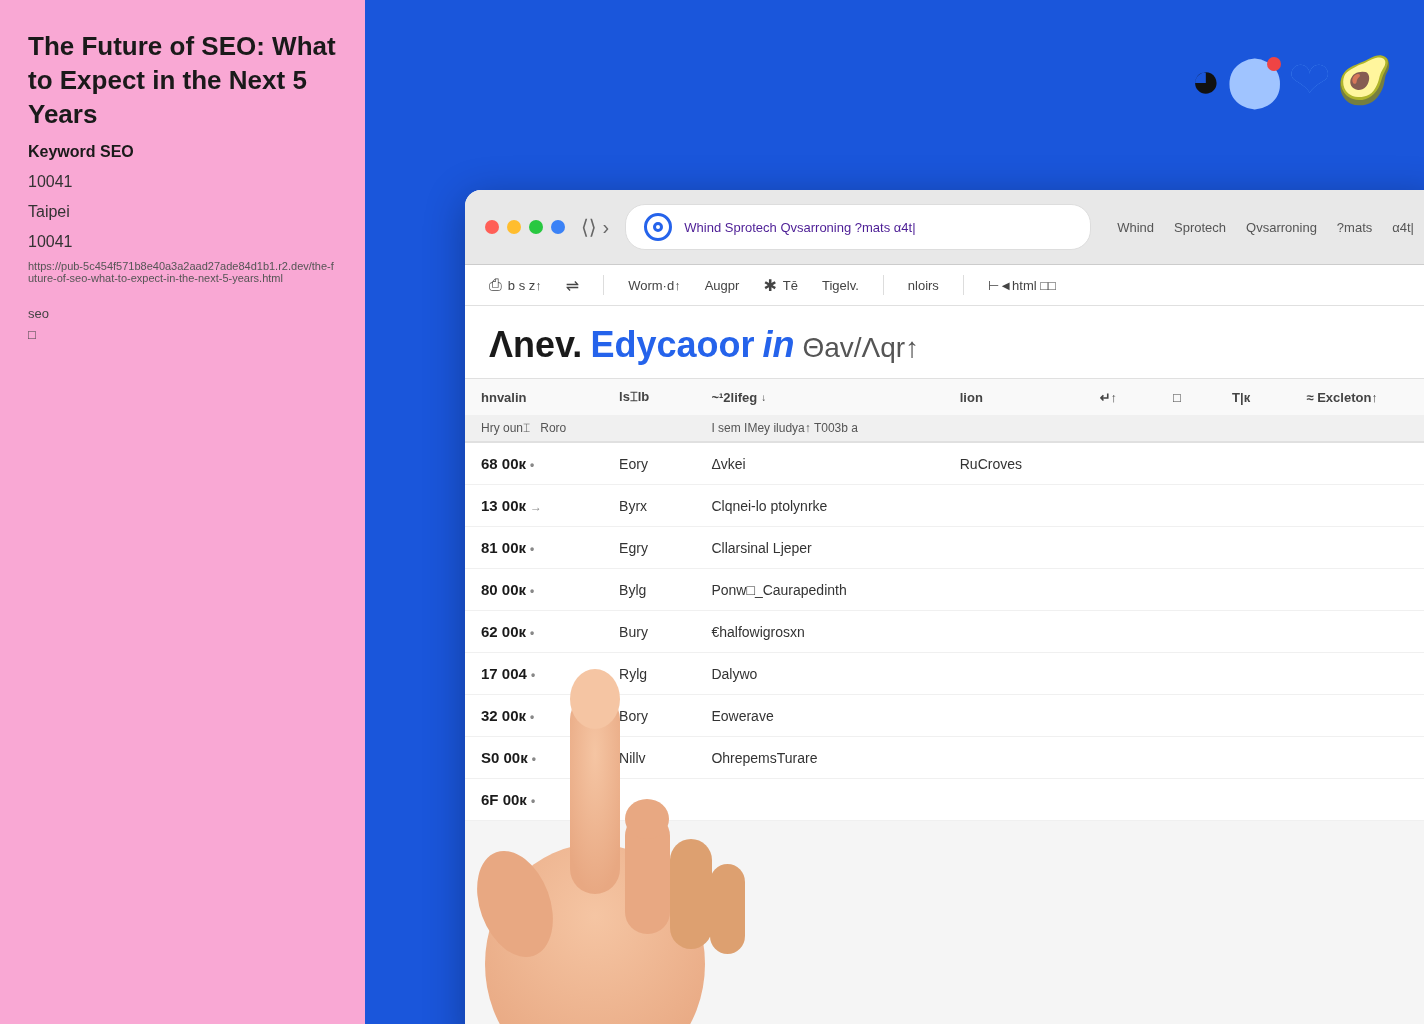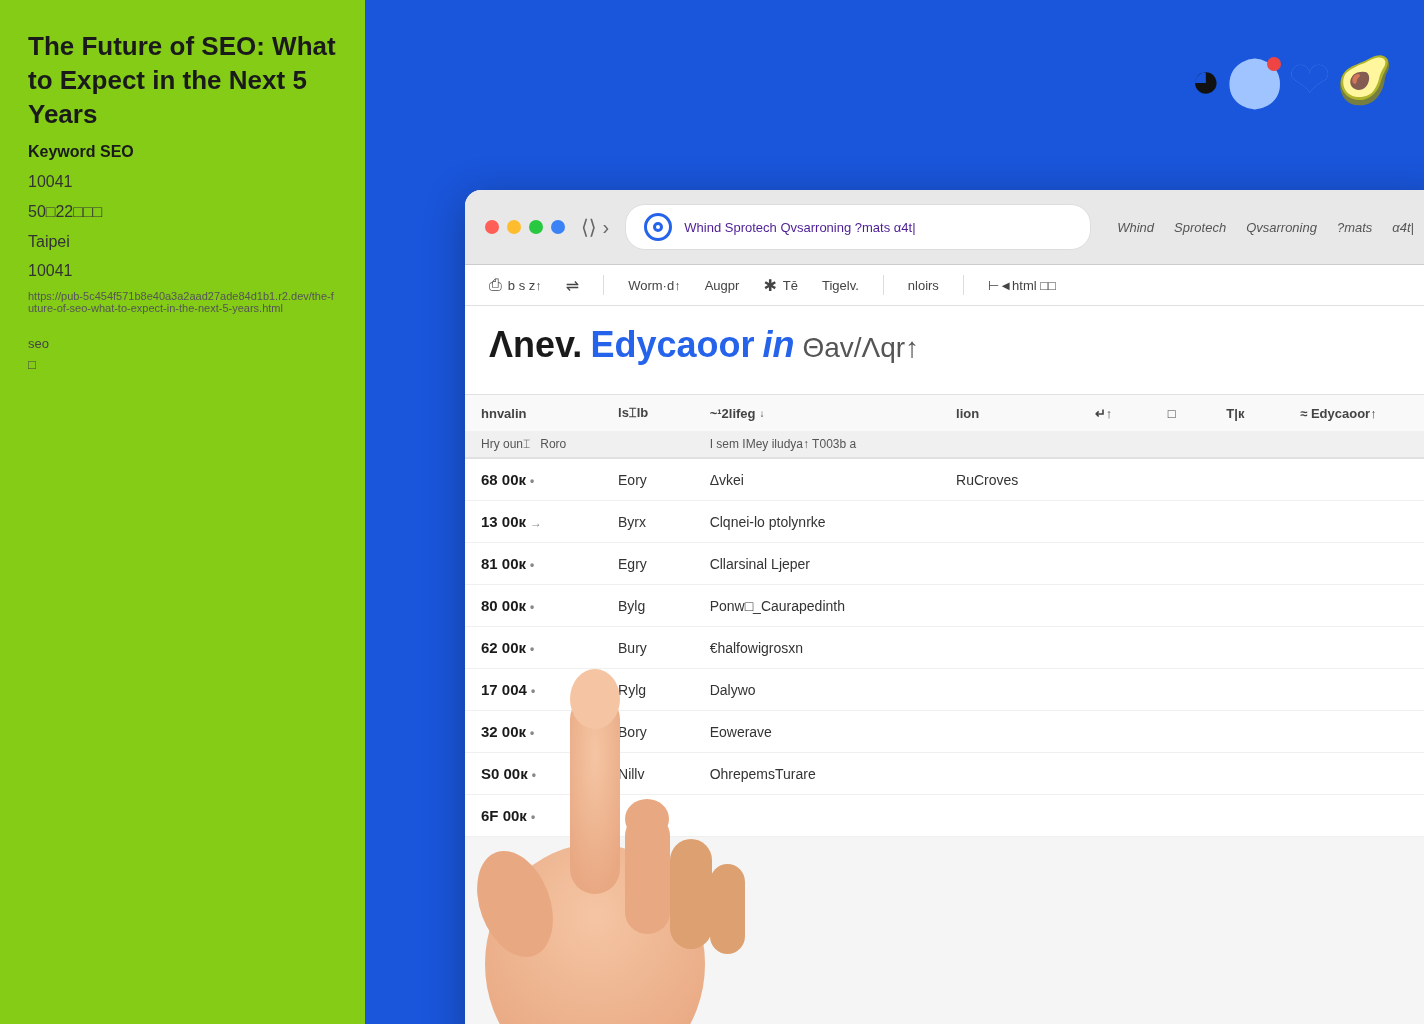--- a/index.html
+++ b/index.html
@@ -10,21 +10,21 @@
       font-family: -apple-system, BlinkMacSystemFont, 'Segoe UI', sans-serif;
       display: flex;
       position: relative;
     }
 
     
     .sidebar {
       width: 365px;
       min-width: 365px;
       height: 100%;
-      background: #84cc16;
+      background: #f9a8d4;
       padding: 30px 28px;
       position: relative;
       z-index: 2;
     }
 
     .sidebar-title {
       font-size: 26px;
       font-weight: 700;
       color: #1a1a1a;
       line-height: 1.3;
@@ -145,21 +145,20 @@
       overflow: hidden;
       white-space: nowrap;
     }
 
     .browser-nav-items {
       display: flex;
       gap: 20px;
       font-size: 13px;
       color: #555;
       padding: 0 10px;
-      font-style: italic;
     }
 
     
     .browser-toolbar {
       background: white;
       padding: 10px 24px;
       display: flex;
       align-items: center;
       gap: 24px;
       border-bottom: 1px solid #e0e0e0;
@@ -189,21 +188,21 @@
     
     .page-header {
       background: white;
       padding: 18px 24px 0;
     }
 
     .page-title-area {
       display: flex;
       align-items: baseline;
       gap: 8px;
-      margin-bottom: 28px;
+      margin-bottom: 12px;
     }
 
     .page-main-title {
       font-size: 36px;
       font-weight: 700;
       color: #1a1a1a;
     }
 
     .page-subtitle {
       font-size: 28px;
@@ -290,21 +289,20 @@
       gap: 4px;
     }
   </style>
 </head>
 <body>
 
 <div class="sidebar">
   <h1 class="sidebar-title">The Future of SEO: What to Expect in the Next 5 Years</h1>
   <p class="sidebar-label">Keyword SEO</p>
   <p class="sidebar-meta">10041</p>
-  <p class="sidebar-meta">50□22□□□</p>
   <p class="sidebar-meta">Taipei</p>
   <p class="sidebar-meta">10041</p>
   <p class="sidebar-url">https://pub-5c454f571b8e40a3a2aad27ade84d1b1.r2.dev/the-future-of-seo-what-to-expect-in-the-next-5-years.html</p>
   <span class="sidebar-tag">seo</span><br>
   <span class="sidebar-tag">□</span>
 </div>
 
 <div class="main-area">
 
   <div class="header-icons-row">
@@ -420,21 +418,21 @@
             <th>
               <span>↵↑</span>
             </th>
             <th>
               <span>□</span>
             </th>
             <th>
               <span>T|к</span>
             </th>
             <th>
-              <span>≈ Edycaoor↑</span>
+              <span>≈ Excleton↑</span>
             </th>
           </tr>
           <tr style="background:#f0f0f0;font-size:12px;">
             <td colspan="2" style="padding:6px 16px;color:#555;">Hry oun⌶ &nbsp; Roro</td>
             <td colspan="6" style="padding:6px 16px;color:#555;">I sem IMey iludya↑ T003b a</td>
           </tr>
         </thead>
         <tbody>
           <tr class="table-row">
             <td>68 00к<span class="dot-indicator">•</span></td>

